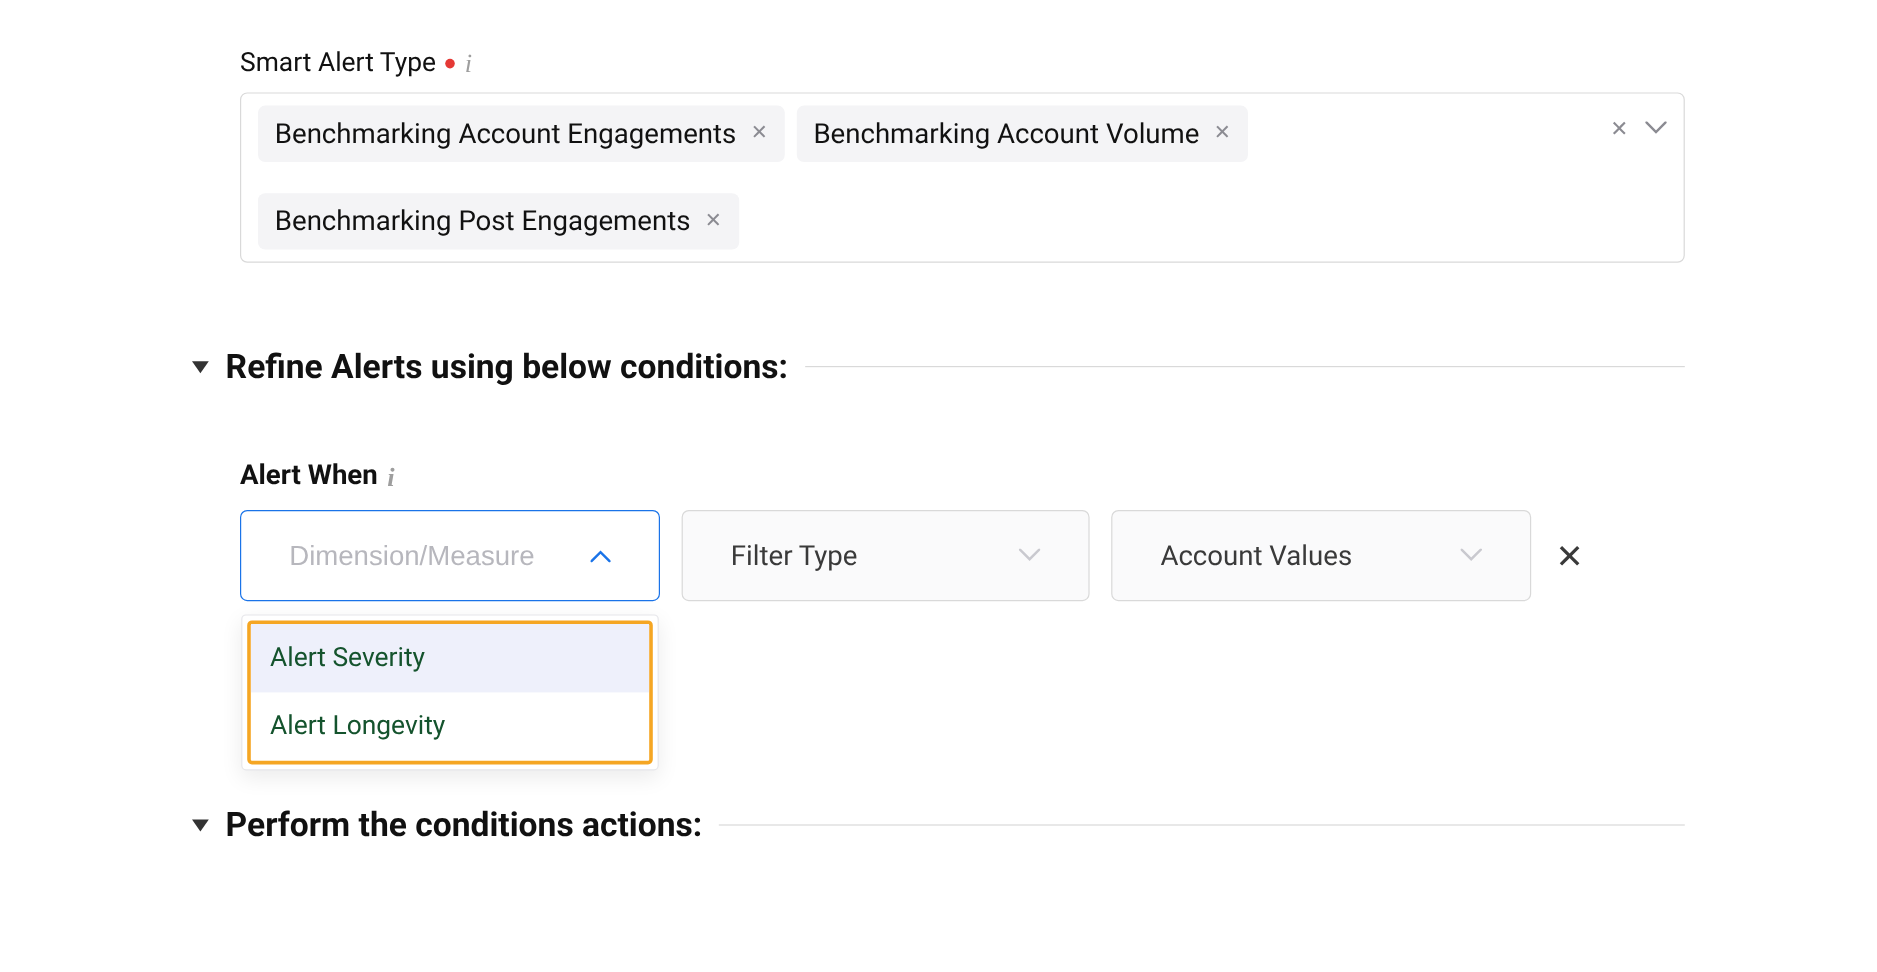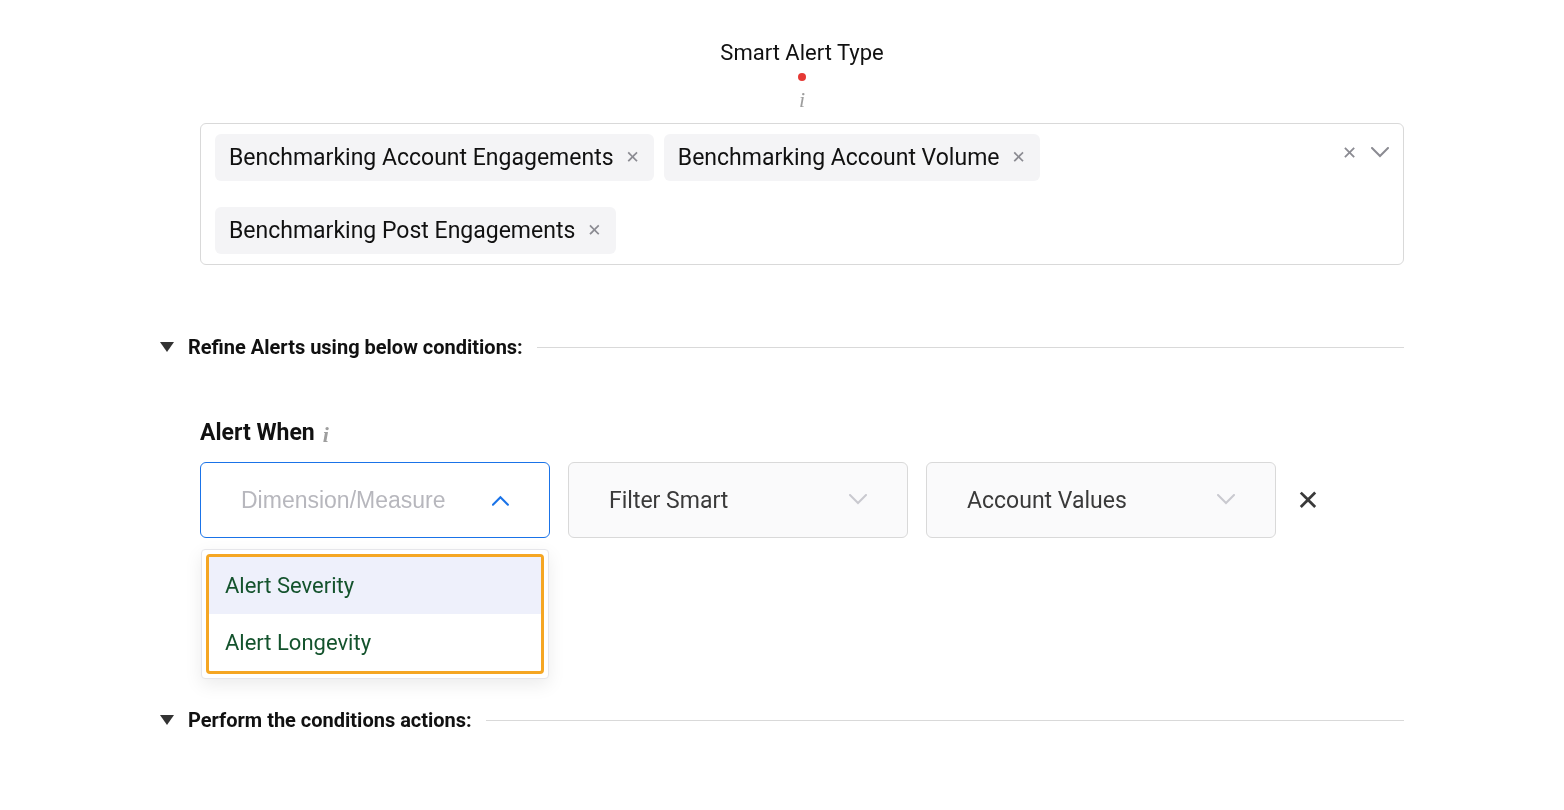--- a/index.html
+++ b/index.html
@@ -9,21 +9,20 @@
     color: #111;
     padding: 40px 160px 40px 160px;
   }
   .section-label {
     font-size: 22px;
     color: #111;
     margin: 0 0 12px 40px;
     display: flex;
     align-items: center;
     gap: 8px;
-    flex-direction: column;
   }
   .required-dot {
     display: inline-block;
     width: 8px;
     height: 8px;
     border-radius: 50%;
     background: #e53935;
   }
   .info-icon {
     font-family: Georgia, "Times New Roman", serif;
@@ -80,21 +79,21 @@
     margin-top: 70px;
   }
   .triangle-down {
     width: 0; height: 0;
     border-left: 7px solid transparent;
     border-right: 7px solid transparent;
     border-top: 10px solid #333;
     cursor: pointer;
   }
   .collapsible-title {
-    font-size: 20px;
+    font-size: 28px;
     font-weight: 700;
     color: #111;
   }
   .hr {
     flex: 1;
     height: 1px;
     background: #d9d9d9;
   }
 
   .alert-when-block {
@@ -242,21 +241,21 @@
 
       <div class="dropdown">
         <div class="dropdown-inner">
           <div class="dropdown-item highlight">Alert Severity</div>
           <div class="dropdown-item">Alert Longevity</div>
         </div>
       </div>
     </div>
 
     <div class="select-box" style="width:340px">
-      <span>Filter Smart</span>
+      <span>Filter Type</span>
       <svg class="caret" width="18" height="12" viewBox="0 0 18 12">
           <path d="M1 1 L9 9 L17 1" stroke="#c9c9cf" stroke-width="2" fill="none" stroke-linecap="round"></path>
         </svg>
     </div>
 
     <div class="select-box" style="width:350px">
       <span>Account Values</span>
       <svg class="caret" width="18" height="12" viewBox="0 0 18 12">
           <path d="M1 1 L9 9 L17 1" stroke="#c9c9cf" stroke-width="2" fill="none" stroke-linecap="round"></path>
         </svg>

